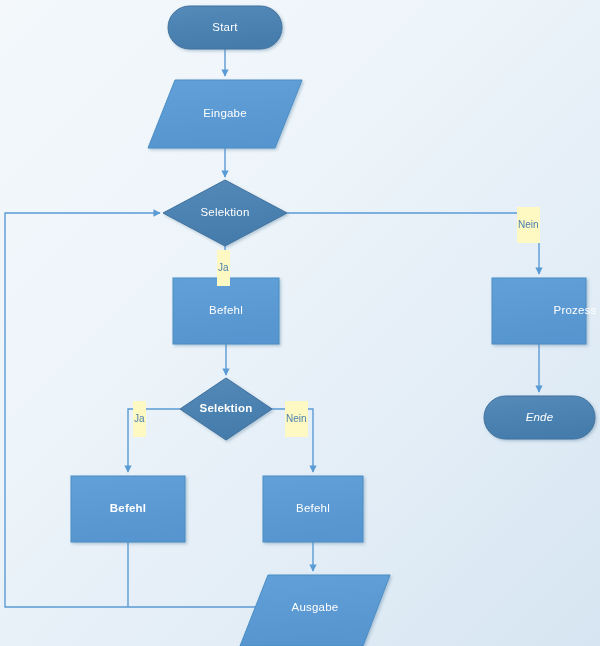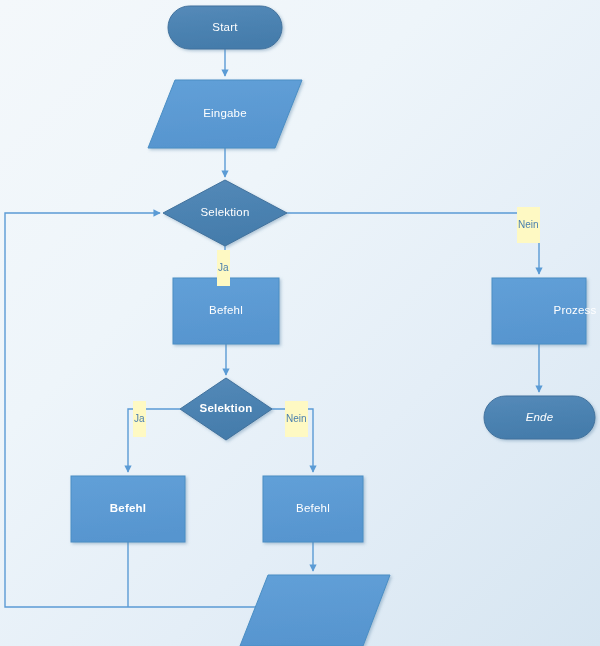--- a/index.html
+++ b/index.html
@@ -140,20 +140,21 @@
   <div class="node-label" style="left:163px; top:206px; width:124px;">Selektion</div>
 
   <div class="node-label" style="left:173px; top:304px; width:106px;">Befehl</div>
 
   <div class="node-label bold" style="left:180px; top:402px; width:92px;text-align:center;">Selektion</div>
 
   <div class="node-label bold" style="left:71px; top:502px; width:114px;">Befehl</div>
 
   <div class="node-label" style="left:263px; top:502px; width:100px;">Befehl</div>
 
+  <div class="node-label" style="left:240px; top:601px; width:150px;">Ausgabe</div>
 
   <div class="node-label" style="left:492px; top:304px; width:94px;margin-left:36px;">Prozess</div>
 
   <div class="node-label" style="left:484px; top:411px; width:111px;font-style:italic;">Ende</div>
 
   <div class="edge-label" style="left:517px; top:207px;">Nein</div>
 
   <div class="edge-label" style="left:217px; top:250px;">Ja</div>
 
   <div class="edge-label" style="left:133px; top:401px;">Ja</div>

